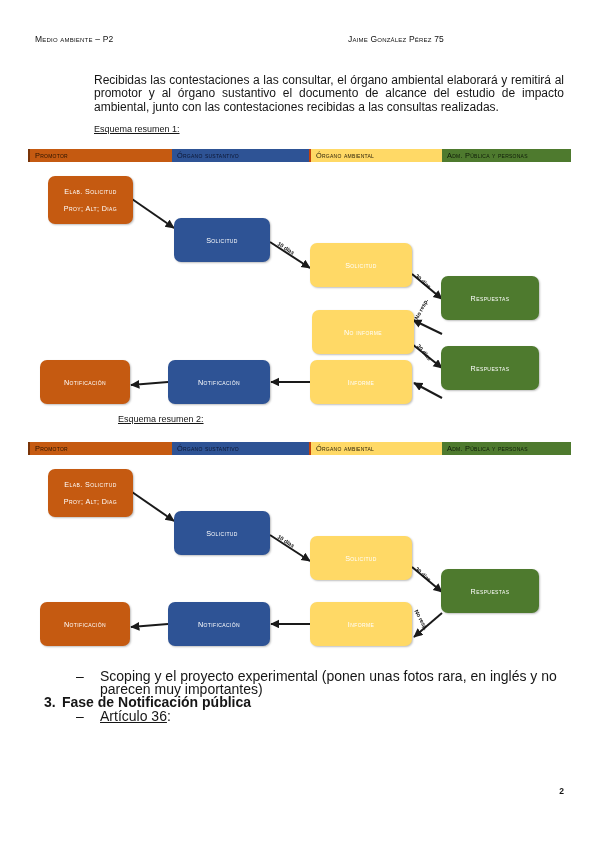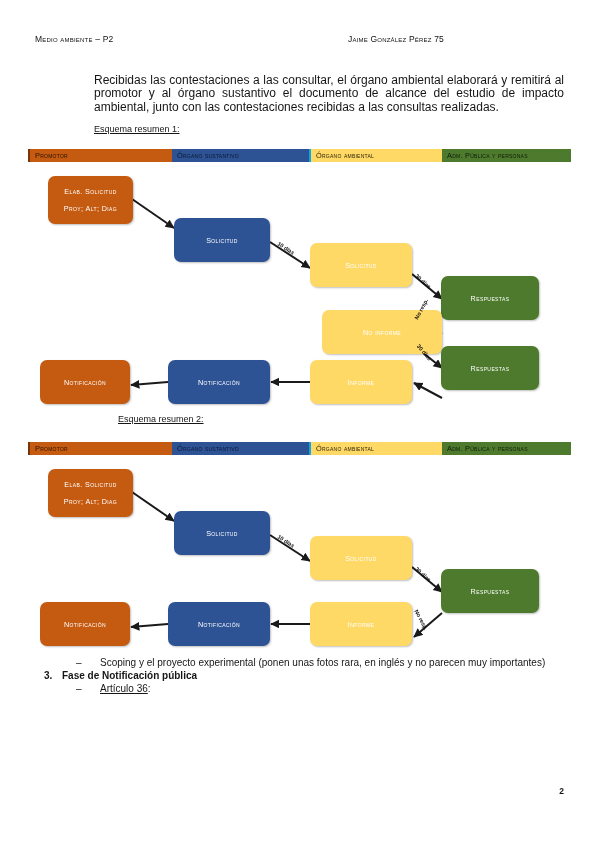--- a/index.html
+++ b/index.html
@@ -67,21 +67,21 @@
     font-variant: small-caps;
     letter-spacing: .25px;
     display: flex;
     align-items: center;
     padding-left: 5px;
     white-space: nowrap;
     overflow: hidden;
   }
   .lane-promotor  { width: 142px; background:#C55A11; color:#2b1402; border-left:2px solid #7a3408; }
   .lane-sustantivo{ width: 139px; background:#2E5395; color:#0c1530; border-left:2px solid #C55A11; }
-  .lane-ambiental { width: 131px; background:#FFD966; color:#2b2209; border-left:2px solid #0ea5e9; }
+  .lane-ambiental { width: 131px; background:#FFD966; color:#2b2209; border-left:2px solid #c2410c; }
   .lane-adm       { width: 131px; background:#4E7A2E; color:#0f1c08; border-left:2px solid #FFD966; }
 
   
   .flow {
     position: absolute;
     left: 28px;
     width: 543px;
   }
   #flow-1 { top: 168px; height: 240px; }
   #flow-2 { top: 461px; height: 165px; }
@@ -118,21 +118,21 @@
   .arrow-label {
     position: absolute;
     font-size: 5.6px;
     font-weight: bold;
     color: #111;
     white-space: nowrap;
     transform-origin: left center;
   }
 
   
-  .outline { position: absolute; left: 0; right: 0; font-size: 10px; line-height: 13.2px; color:#161616; }
+  .outline { position: absolute; left: 0; right: 0; font-size: 14px; line-height: 13.2px; color:#161616;margin-top:14px; }
   #outline-block { top: 656px; }
   .ol-row { position: relative; }
   .ol-dash-1 { padding-left: 100px; }
   .ol-dash-1::before { content:"–"; position:absolute; left: 76px; }
   .ol-num { padding-left: 62px; font-weight: bold; position: relative; }
   .ol-num::before { content:"3."; position:absolute; left: 44px; font-weight: bold; }
   .ol-dash-2 { padding-left: 100px; position: relative; }
   .ol-dash-2::before { content:"–"; position:absolute; left: 76px; }
   .ol-dash-2 span.u { text-decoration: underline; }
   .ol-sub { padding-left: 142px; position: relative; text-align: justify; padding-right: 35px; }
@@ -204,21 +204,21 @@
     </div>
 
     <div class="node n-yellow" style="left:282px; top:75px; width:102px; height:44px;">
       <span>Solicitud</span>
     </div>
 
     <div class="node n-green" style="left:413px; top:108px; width:98px; height:44px;">
       <span>Respuestas</span>
     </div>
 
-    <div class="node n-yellow" style="left:294px; top:142px; width:120px; height:44px;">
+    <div class="node n-yellow" style="left:284px; top:142px; width:102px; height:44px;">
       <span>No informe</span>
     </div>
 
     <div class="node n-green" style="left:413px; top:178px; width:98px; height:44px;">
       <span>Respuestas</span>
     </div>
 
     <div class="node n-yellow" style="left:282px; top:192px; width:102px; height:44px;">
       <span>Informe</span>
     </div>

